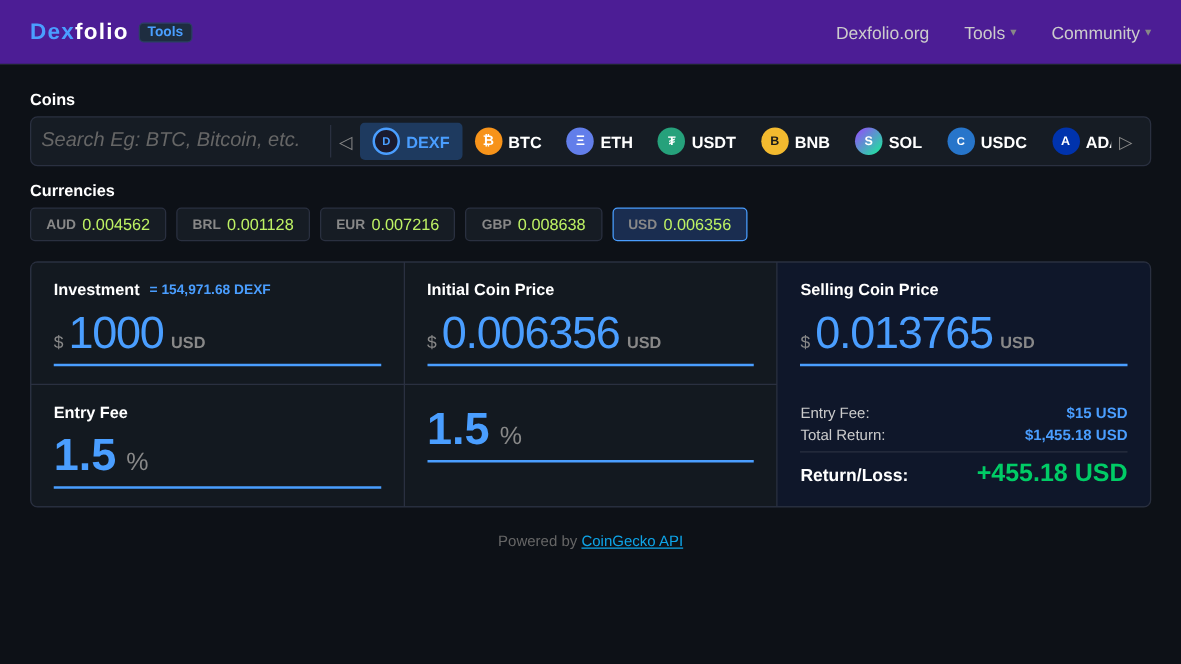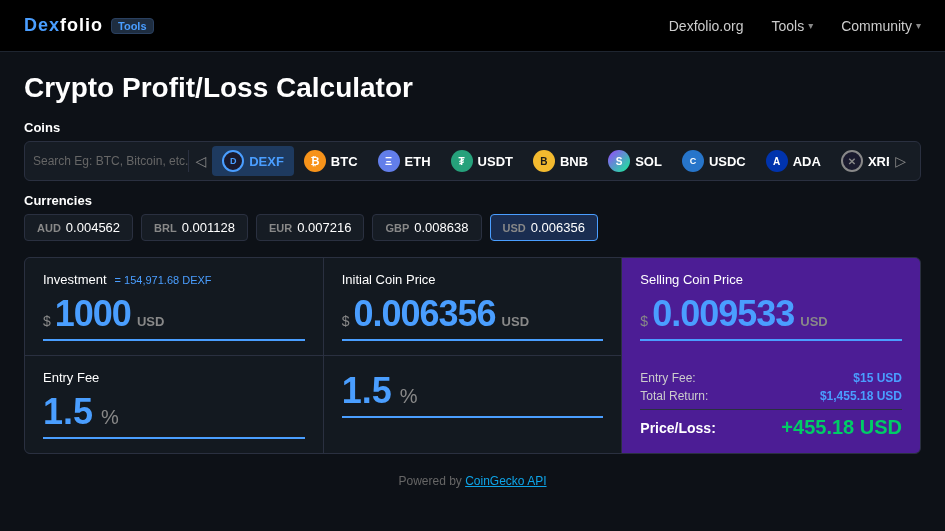--- a/index.html
+++ b/index.html
@@ -12,21 +12,21 @@
       overflow: hidden;
     }
 
     
     .header {
       display: flex;
       align-items: center;
       justify-content: space-between;
       padding: 0 24px;
       height: 52px;
-      background-color: #000000;
+      background-color: #4c1d95;
       border-bottom: 1px solid #1e2530;
     }
     .header-left {
       display: flex;
       align-items: center;
       gap: 8px;
     }
     .logo-text {
       font-size: 18px;
       font-weight: 700;
@@ -90,25 +90,26 @@
       background-color: #161c24;
       border: 1px solid #2a3040;
       border-radius: 6px;
       padding: 4px 8px;
       margin-bottom: 12px;
       overflow: hidden;
     }
 
     .coin-search {
       color: #666;
-      font-size: 12px;
-      padding: 4px 0 4px 0;
+      font-size: 16px;
+      padding: 4px 24px 4px 0;
       border-right: 1px solid #2a3040;
       min-width: 140px;
       white-space: nowrap;
+      font-style: italic;
     }
 
     .coin-nav-btn {
       background: none;
       border: none;
       color: #888;
       cursor: pointer;
       padding: 2px 6px;
       font-size: 14px;
     }
@@ -182,21 +183,21 @@
     .currency-item.active {
       background-color: #1a2d50;
       border-color: #4a9eff;
     }
     .currency-code {
       color: #888;
       font-size: 11px;
       font-weight: 700;
     }
     .currency-value {
-      color: #ffffff;
+      color: #bef264;
       font-size: 13px;
     }
 
     
     .calc-grid {
       display: grid;
       grid-template-columns: 1fr 1fr 1fr;
       grid-template-rows: auto auto;
       gap: 1px;
       background-color: #2a3040;
@@ -206,21 +207,21 @@
       margin-bottom: 12px;
     }
 
     .calc-card {
       background-color: #131920;
       padding: 14px 18px;
     }
 
     .card-label {
       font-size: 13px;
-      font-weight: 400;
+      font-weight: 700;
       color: #ffffff;
       margin-bottom: 6px;
       display: flex;
       align-items: center;
       gap: 8px;
     }
     .card-sublabel {
       font-size: 11px;
       color: #4a9eff;
     }
@@ -229,21 +230,21 @@
       display: flex;
       align-items: baseline;
       gap: 4px;
     }
     .card-currency-sign {
       color: #888;
       font-size: 14px;
     }
     .card-value {
       font-size: 36px;
-      font-weight: 700;
+      font-weight: 400;
       color: #4a9eff;
       letter-spacing: -1px;
     }
     .card-unit {
       font-size: 13px;
       color: #888;
       font-weight: 600;
       margin-left: 2px;
     }
     .card-percent {
@@ -252,21 +253,21 @@
       font-weight: 700;
     }
     .percent-sign {
       font-size: 20px;
       color: #888;
       margin-left: 4px;
     }
 
     
     .results-card {
-      background-color: #4c1d95;
+      background-color: #0f172a;
       padding: 14px 18px;
       grid-row: 1 / 3;
       grid-column: 3;
       display: flex;
       flex-direction: column;
       justify-content: space-between;
     }
 
     .result-row {
       display: flex;
@@ -341,21 +342,20 @@
     </span>
     <span class="nav-item">
       <span>Community</span>
       <span class="nav-arrow">▾</span>
     </span>
   </nav>
 </div>
 
 <div class="main">
 
-  <h1 class="page-title">Crypto Profit/Loss Calculator</h1>
 
   <div class="section-label">Coins</div>
   <div class="coins-bar">
     <div class="coin-search">Search Eg: BTC, Bitcoin, etc.</div>
     <button class="coin-nav-btn">◁</button>
     <div class="coin-list">
       <div class="coin-item active">
         <span class="coin-icon icon-dexf">D</span>
         <span>DEXF</span>
       </div>
@@ -444,35 +444,35 @@
       </div>
     </div>
 
     <div class="results-card">
       <div>
         <div class="card-label">
           <span>Selling Coin Price</span>
         </div>
         <div class="card-input-row card-input-underline">
           <span class="card-currency-sign">$</span>
-          <span class="card-value">0.009533</span>
+          <span class="card-value">0.013765</span>
           <span class="card-unit">USD</span>
         </div>
       </div>
       <div style="margin-top:28px;">
         <div class="result-row">
           <span class="result-label">Entry Fee:</span>
           <span class="result-value">$15 USD</span>
         </div>
         <div class="result-row">
           <span class="result-label">Total Return:</span>
           <span class="result-value">$1,455.18 USD</span>
         </div>
         <div class="profit-row">
-          <span class="profit-label">Price/Loss:</span>
+          <span class="profit-label">Return/Loss:</span>
           <span class="result-value profit">+455.18 USD</span>
         </div>
       </div>
     </div>
 
     <div class="calc-card">
       <div class="card-label">
         <span>Entry Fee</span>
       </div>
       <div class="card-input-row card-input-underline">

